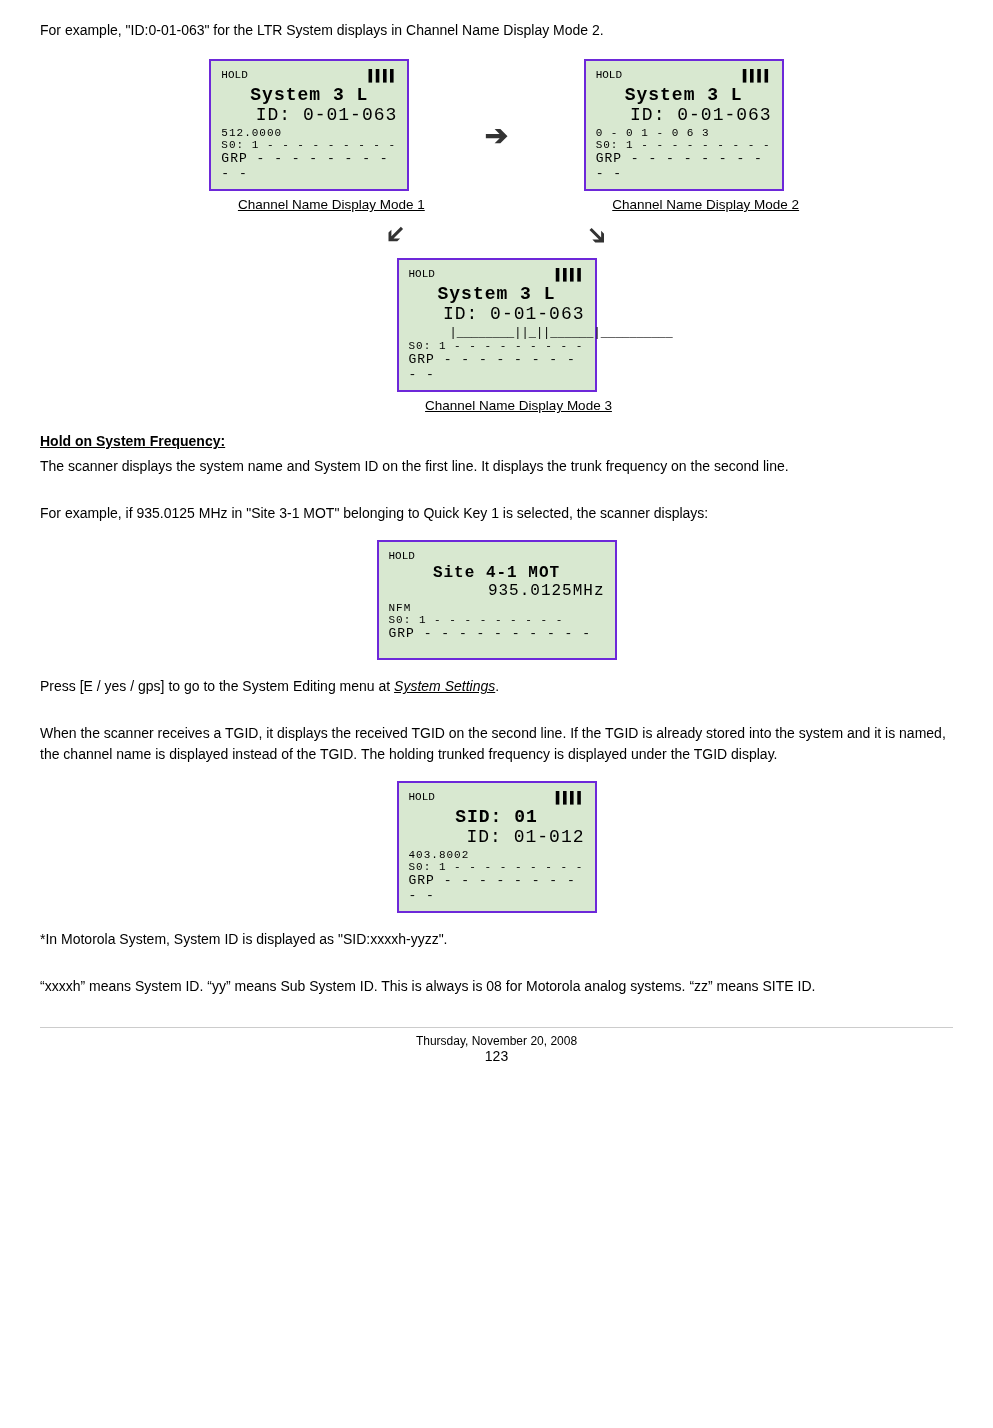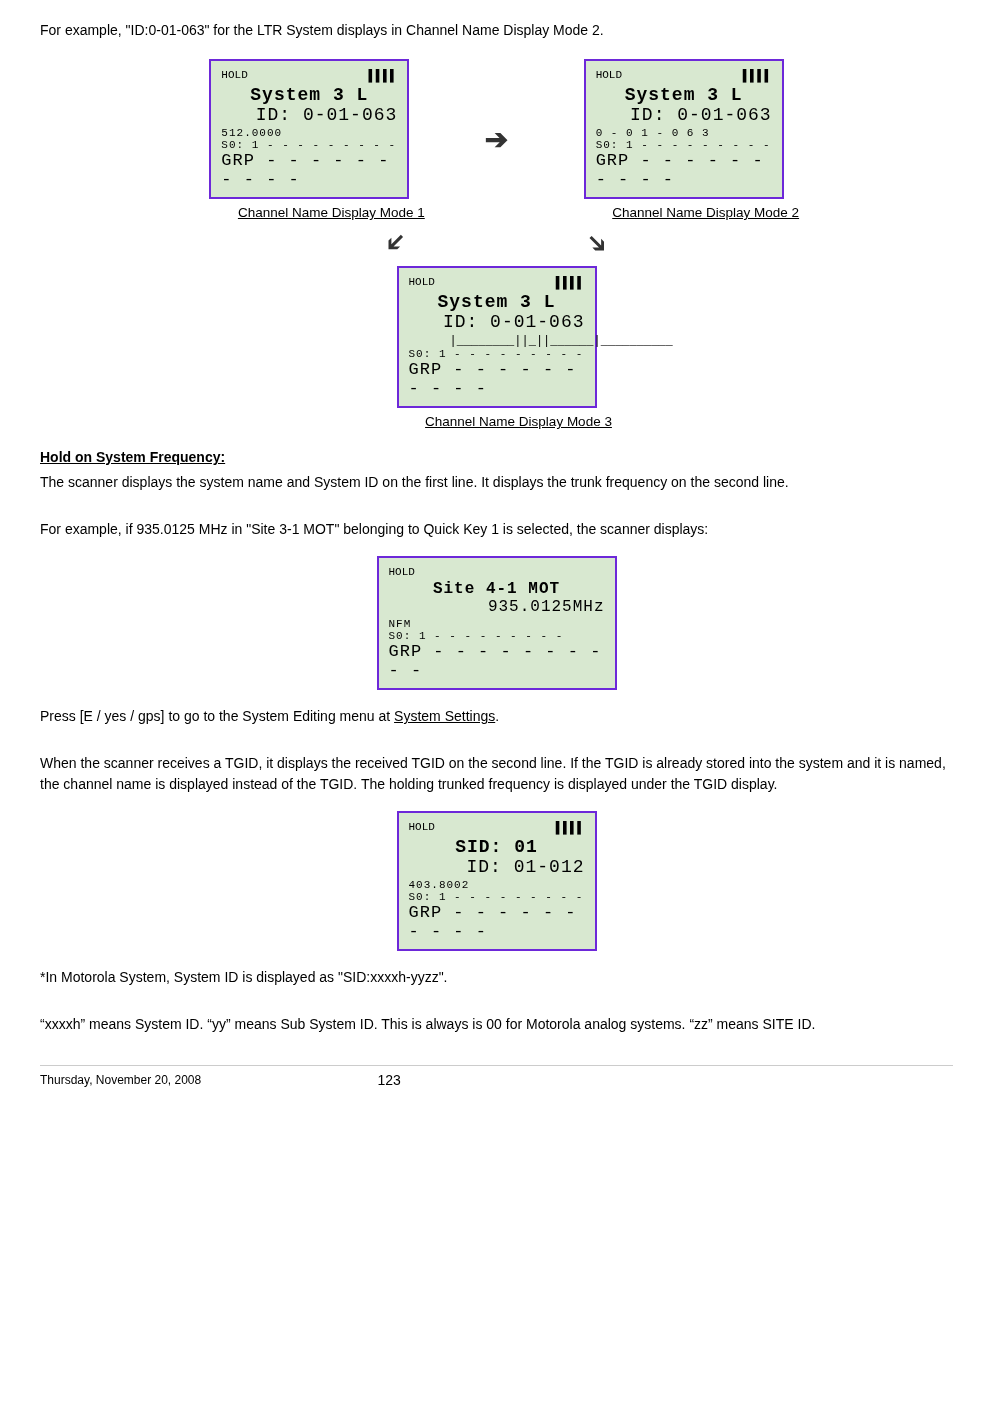--- a/index.html
+++ b/index.html
@@ -75,21 +75,21 @@
     .lcd-line3 {
       font-size: 11px;
       margin-top: 2px;
       letter-spacing: 1px;
     }
     .lcd-line4 {
       font-size: 11px;
       letter-spacing: 1px;
     }
     .lcd-line5 {
-      font-size: 17px;
+      font-size: 13px;
       letter-spacing: 1px;
     }
     .signal-icon {
       font-size: 12px;
     }
     
     .arrow-right {
       font-size: 28px;
       color: #333;
       font-weight: bold;
@@ -107,38 +107,40 @@
       margin-top: 18px;
       margin-bottom: 4px;
     }
     .bottom-bar {
       display: flex;
       justify-content: space-between;
       align-items: center;
       margin-top: 30px;
       padding-top: 6px;
       border-top: 1px solid #ccc;
+      flex-direction: column;
     }
     .page-number {
       font-size: 14px;
       text-align: center;
       flex: 1;
     }
     .date-label {
       font-size: 12px;
     }
     .lcd-waveform {
       font-size: 12px;
       letter-spacing: 0px;
       margin-top: 2px;
       font-family: 'Courier New', monospace;
       margin-left: 41px;
     }
     .link-text {
       text-decoration: underline;
+      font-style: italic;
     }
     .arrows-container {
       display: flex;
       justify-content: center;
       gap: 180px;
       margin: 5px 0 5px 0;
     }
     .diag-arrow {
       font-size: 30px;
       line-height: 1;
@@ -249,21 +251,21 @@
       <div class="lcd-line2">ID: 01-012</div>
       <div class="lcd-line3">  403.8002</div>
       <div class="lcd-line4">S0: 1 - - - - - - - - -</div>
       <div class="lcd-line5">GRP - - - - - - - - - -</div>
     </div>
   </div>
 
   
   <p>*In Motorola System, System ID is displayed as "SID:xxxxh-yyzz".</p>
   <br>
-  <p>“xxxxh” means System ID. “yy” means Sub System ID. This is always is 00 for Motorola analog systems. “zz” means SITE ID.</p>
+  <p>“xxxxh” means System ID. “yy” means Sub System ID. This is always is 08 for Motorola analog systems. “zz” means SITE ID.</p>
 
   
   <div class="bottom-bar">
     <span class="date-label">Thursday, November 20, 2008</span>
     <span class="page-number">123</span>
     <span style="flex:1;"></span>
   </div>
 
 </div>
 

